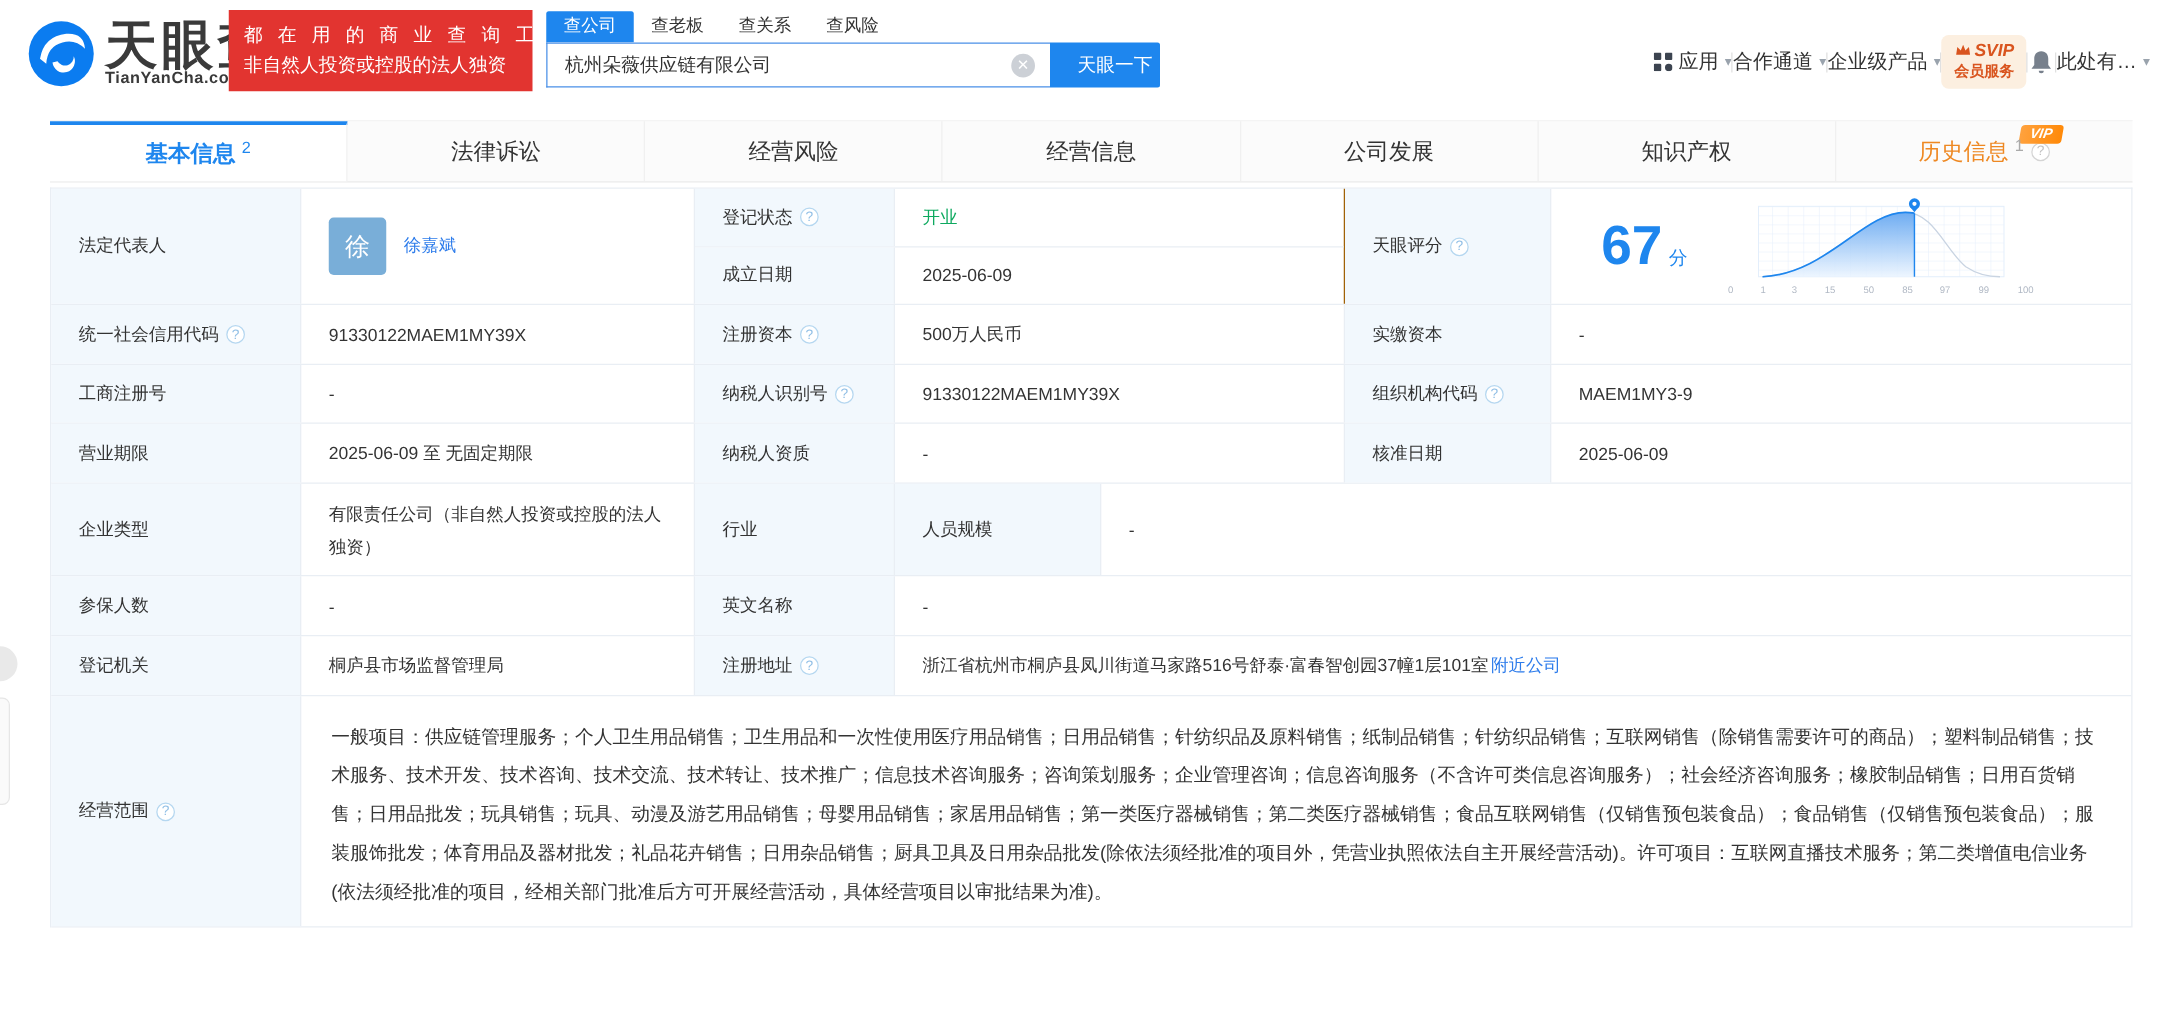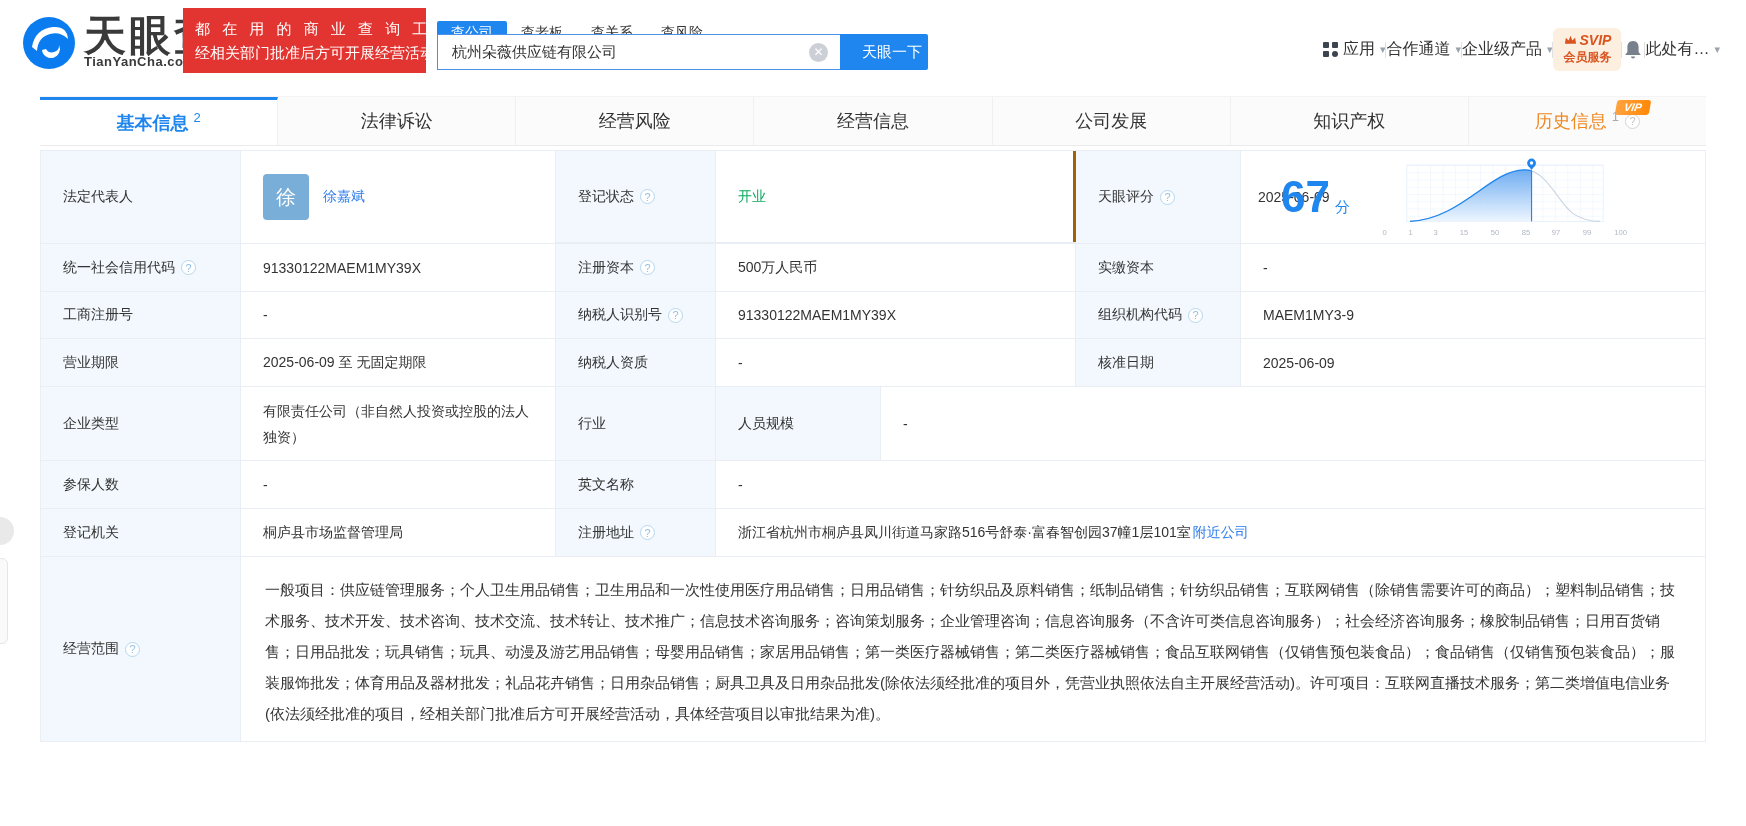--- a/index.html
+++ b/index.html
@@ -13,21 +13,21 @@
   .logo { position:absolute; left:22px; top:16px; display:flex; align-items:center; cursor:pointer; }
   .logo-text { margin-left:8px; }
   .logo-brand { font-size:42px; font-weight:bold; color:#3a3a3a; letter-spacing:3px; line-height:36px; }
   .logo-domain { font-size:13px; font-weight:bold; color:#3a3a3a; letter-spacing:.5px; }
   .slogan { position:absolute; left:183px; top:8px; width:243px; height:65px; background:#e23430;
     color:#fff; padding:9px 12px; line-height:24px; font-size:15px; white-space:nowrap; }
   .slogan .l1 { letter-spacing:4px; }
   
   .search-wrap { position:absolute; left:437px; top:9px; }
   .stabs { display:flex; height:25px; }
-  .stab { padding:3px 14px 0; font-size:14px; color:#333; cursor:pointer;margin-top:12px; }
+  .stab { padding:3px 14px 0; font-size:14px; color:#333; cursor:pointer; }
   .stab.active { background:#1e86ee; color:#fff; border-radius:2px 2px 0 0; }
   .sbox { display:flex; }
   .sinput { width:403px; height:36px; border:1px solid #4a90e8; border-right:none; outline:none;
     padding:0 40px 0 14px; font-size:15px; color:#333; font-family:inherit; }
   .sclear { position:absolute; left:372px; top:34px; width:19px; height:19px; border-radius:50%;
     background:#ccd0d6; color:#fff; font-size:12px; line-height:19px; text-align:center; cursor:pointer; }
   .sbtn { width:88px; height:36px; background:#1e86ee; color:#fff; border:none; font-size:15px;
     cursor:pointer; font-family:inherit; border-radius:0 2px 2px 0;padding-left:16px; }
   
   .rnav { position:absolute; right:26px; top:28px; display:flex; align-items:center; }
@@ -60,21 +60,21 @@
   .tbl { position:absolute; left:40px; top:150px; width:1666px; border:1px solid #e9eef4; border-bottom:none; }
   .row { display:flex; border-bottom:1px solid #e9eef4; }
   .cell { display:flex; align-items:center; padding:0 22px; font-size:14px; color:#333;
     border-right:1px solid #e9eef4; }
   .lbl { background:#f2f8fd; }
   .c-l1 { width:200px; } .c-v1 { width:315px; }
   .c-l2 { width:160px; } .c-v2 { width:360px; }
   .c-l3 { width:165px; } .c-v3 { flex:1; border-right:none; }
   .span-right { flex:1; border-right:none; }
   .h93 { height:93px; } .h48 { height:48px; } .h47 { height:47px; } .h74 { height:74px;justify-content:flex-end; } .h185 { height:185px; }
-  .mid-stack { width:520px; display:flex; border-right:3px solid #a16207; }
+  .mid-stack { width:520px; display:flex; flex-direction:column; border-right:1px solid #a16207; }
   .mini { display:flex; flex:1; }
   .mini:first-child { border-bottom:1px solid #e9eef4; }
   .mini .cell { border-right:1px solid #e9eef4; }
   .mini .cell:last-child { border-right:none; }
   .mini .c-v2 { flex:1; }
   .avatar { width:46px; height:46px; border-radius:4px; background:#79aed8; color:#fff; font-size:20px;
     display:flex; align-items:center; justify-content:center; margin-right:14px; cursor:pointer; flex:none; }
   a.lnk { color:#2d7ceb; text-decoration:none; cursor:pointer; }
   .green { color:#0da95f; }
   .score-val { display:flex; align-items:baseline; color:#1e86ee; }
@@ -102,21 +102,21 @@
       <path d="M20 34 a9 9 0 1 0 17 -5 a7 7 0 0 1 -13 4 Z" fill="#fff"></path>
     </svg>
     <div class="logo-text">
       <div class="logo-brand">天眼查</div>
       <div class="logo-domain">TianYanCha.com</div>
     </div>
   </div>
 
   <div class="slogan">
     <div class="l1">都 在 用 的 商 业 查 询 工 具</div>
-    <div class="l2">经相关部门批准后方可开展经营活动</div>
+    <div class="l2">非自然人投资或控股的法人独资</div>
   </div>
 
   <div class="search-wrap">
     <div class="stabs">
       <div class="stab active">查公司</div>
       <div class="stab">查老板</div>
       <div class="stab">查关系</div>
       <div class="stab">查风险</div>
     </div>
     <div class="sbox">

